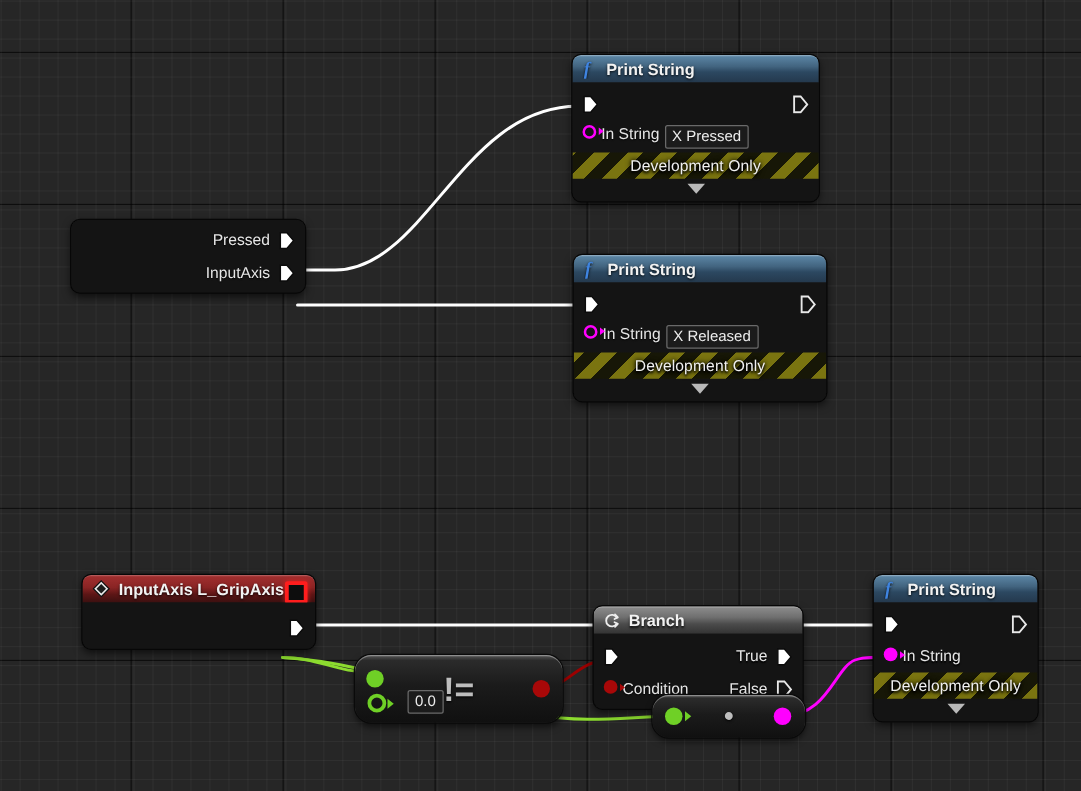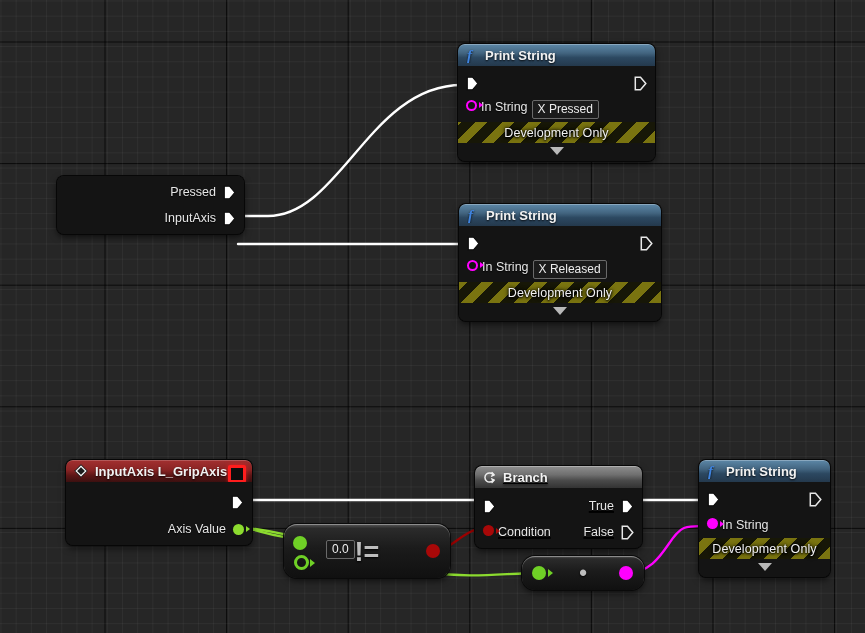--- a/index.html
+++ b/index.html
@@ -381,31 +381,25 @@
       <div class="body" style="padding-top:6px;">
         <div class="row" style="justify-content:flex-end; height:28px;">
           <div class="right-group">
             <span class="exec">
               <svg width="13" height="15" viewBox="0 0 13 15">
                 <path d="M1.3 1.2 L1.3 13.8 L6.5 13.8 L11.8 7.5 L6.5 1.2 Z" fill="#ffffff" stroke="#0b0b0b" stroke-width="1.1"></path>
               </svg>
             </span>
           </div>
         </div>
-        <div class="row" style="justify-content:flex-end;">
-          <div class="right-group">
-            <span class="pin-label">Axis Value</span>
-            <span class="dot solid arrow" style="color:#8cdb2f;"></span>
-          </div>
-        </div>
       </div>
     </div>
   </div>
 
-  <div class="node" style="left:475px; top:466px; width:167px;text-decoration:underline;">
+  <div class="node" style="left:475px; top:485px; width:167px;">
     <div class="node-inner">
       <div class="title title-flow">
         <span class="glyph">
           <svg width="13" height="13" viewBox="0 0 13 13">
             <path d="M10.4 4.0 A4.6 4.6 0 1 0 10.4 9.0" fill="none" stroke="#ededed" stroke-width="1.5" stroke-linecap="round"></path>
             <path d="M9.0 1.5 L11.3 3.9 L8.6 5.2" fill="none" stroke="#ededed" stroke-width="1.4" stroke-linecap="round" stroke-linejoin="round"></path>
             <path d="M9.0 11.5 L11.3 9.1 L8.6 7.8" fill="none" stroke="#ededed" stroke-width="1.4" stroke-linecap="round" stroke-linejoin="round"></path>
           </svg>
         </span>
         <span>Branch</span>
@@ -486,21 +480,21 @@
           <span class="tri"></span>
         </div>
       </div>
     </div>
   </div>
 
   <div class="cnode" style="left:284px; top:524px; width:166px; height:54px;">
     <span class="op" style="font-size:27px; left:50%; top:51%;">!=</span>
     <span class="cpin solid" style="color:#6fd026; left:9px; top:12px;"></span>
     <span class="cpin hollow arrow" style="color:#6fd026; left:10px; top:31px;"></span>
-    <span class="valbox" style="position:absolute; left:42px; top:16px;">0.0</span>
+    <span class="valbox" style="position:absolute; left:42px; top:28px;">0.0</span>
     <span class="cpin solid" style="color:#a80808; right:10px; top:20px;"></span>
   </div>
 
   <div class="cnode" style="left:522px; top:556px; width:122px; height:34px;">
     <span class="op" style="font-size:22px; line-height:0;">•</span>
     <span class="cpin solid arrow" style="color:#6fd026; left:10px; top:10px;"></span>
     <span class="cpin solid" style="color:#ff00ff; right:11px; top:10px;"></span>
   </div>
 
 </div>

